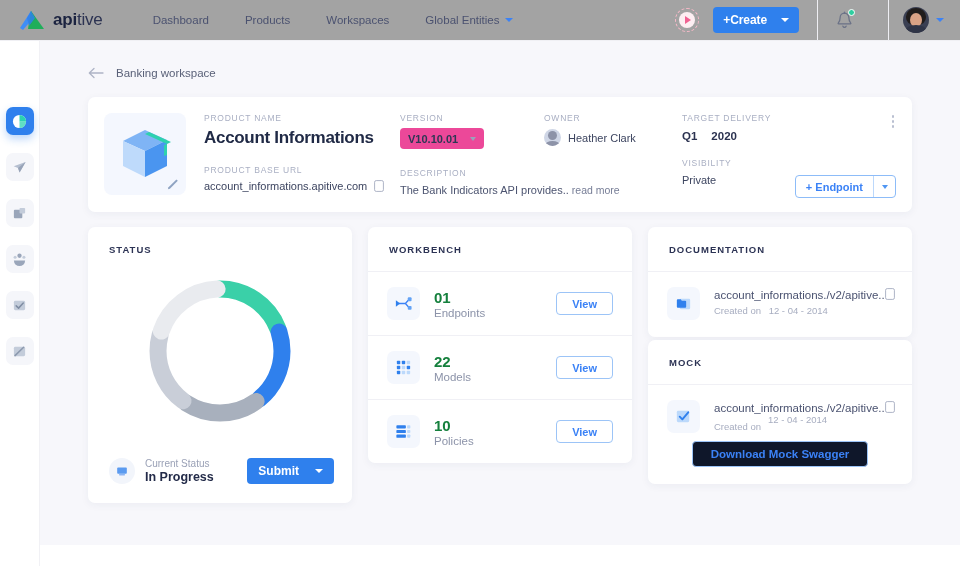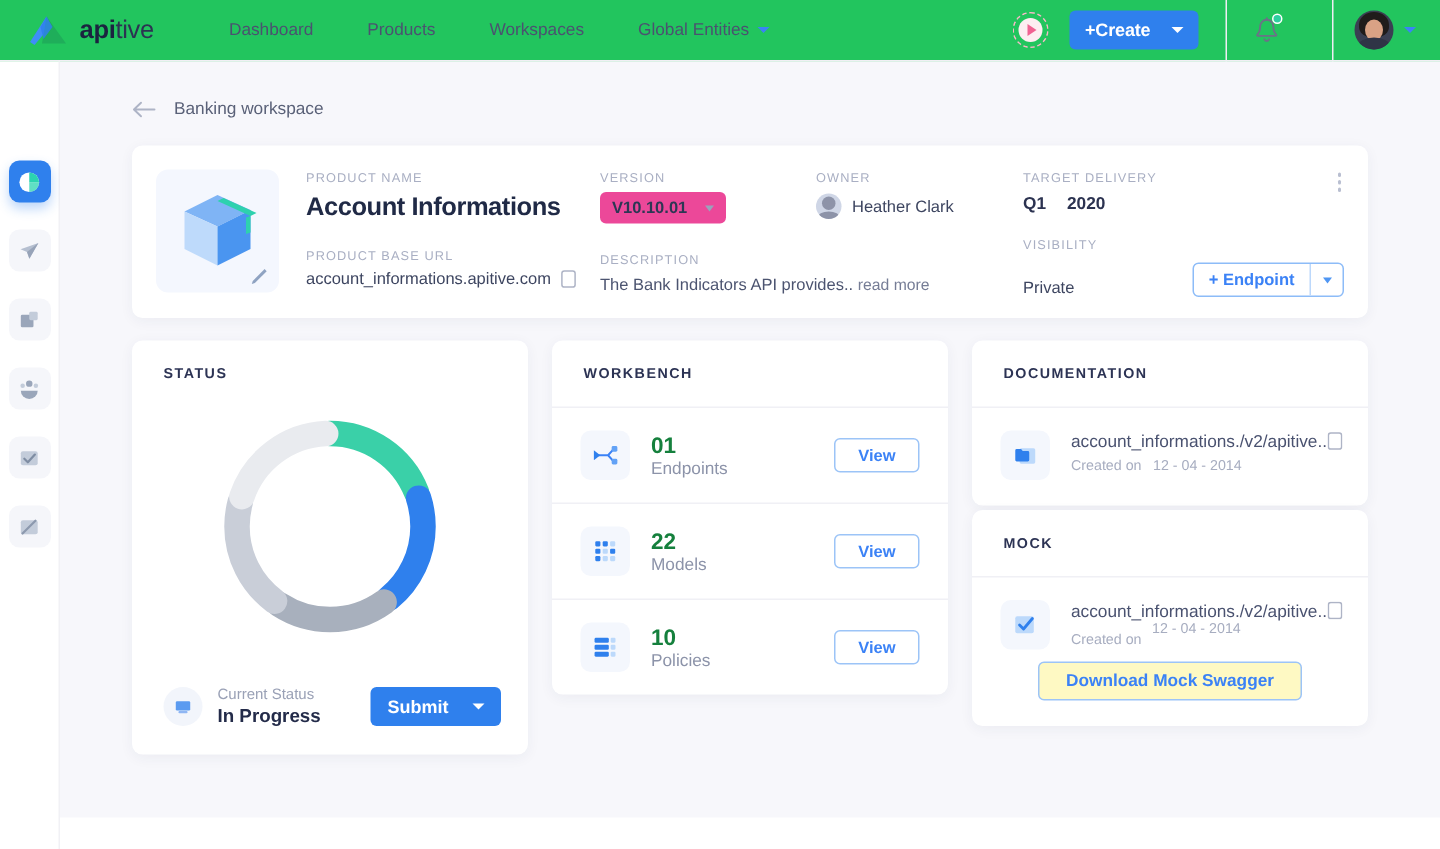--- a/index.html
+++ b/index.html
@@ -8,21 +8,21 @@
     font-family: "Liberation Sans", sans-serif;
     background: #ffffff;
     overflow: hidden;
     -webkit-font-smoothing: antialiased;
   }
   .app { position: relative; width: 960px; height: 566px; background:#ffffff; }
 
   
   .topnav {
     position: absolute; left:0; top:0; width:960px; height:41px;
-    background:#22c55e; display:flex; align-items:center;
+    background:#a3a3a3; display:flex; align-items:center;
     border-bottom: 1px solid #f0f0f4;
   }
   .logo-wrap { display:flex; align-items:center; margin-left:18px; }
   .logo-mark { width:30px; height:24px; position:relative; margin-right:5px; }
   .brand { font-size:17px; color:#1b2340; letter-spacing:-0.2px; }
   .brand b { font-weight:bold; }
   .brand span.light { font-weight:normal; color:#2c3352; }
 
   .nav-links { display:flex; align-items:center; margin-left:50px; gap:36px; }
   .nav-link {
@@ -183,21 +183,21 @@
   .doc-texts { margin-left:14px; padding-top:2px; }
   .doc-name { font-size:11.5px; color:#4a5270; }
   .doc-created { font-size:9.5px; color:#a7adc0; margin-top:4px; }
   .doc-created .date { color:#a7adc0; margin-left:5px; }
   .copy-ico { position:absolute; right:17px; top:16px; cursor:pointer; }
   .mock-created { position:relative; height:13px; margin-top:4px; }
   .mock-created .lbl { position:absolute; left:0; top:3px; font-size:9.5px; color:#a7adc0; }
   .mock-created .date { position:absolute; left:54px; top:-4px; font-size:9.5px; color:#a7adc0; }
   .download-btn {
     display:block; margin:0 auto 17px auto; border:1px solid #9cc4f7; border-radius:4px;
-    background:#fef9c3; height:26px; padding:0 18px; color:#3b82f6; font-size:11.5px;
+    background:#0f172a; height:26px; padding:0 18px; color:#3b82f6; font-size:11.5px;
     font-weight:bold; font-family:inherit; cursor:pointer;
   }
 </style>
 </head>
 <body>
 
 <div class="app">
 
   <div class="topnav">
     <div class="logo-wrap">
@@ -363,21 +363,21 @@
             </div>
           </div>
 
           <div class="fcol" style="width:150px">
             <div class="flabel">TARGET DELIVERY</div>
             <div class="delivery-row">
               <span>Q1</span>
               <span>2020</span>
             </div>
             <div class="flabel" style="margin-top:16px">VISIBILITY</div>
-            <div class="fvalue" style="margin-top:18px">Private</div>
+            <div class="fvalue" style="margin-top:6px">Private</div>
           </div>
 
           <div class="kebab">
               <i></i>
               <i></i>
               <i></i>
             </div>
 
           <div class="endpoint-btn">
             <span class="endpoint-main">+ Endpoint</span>

